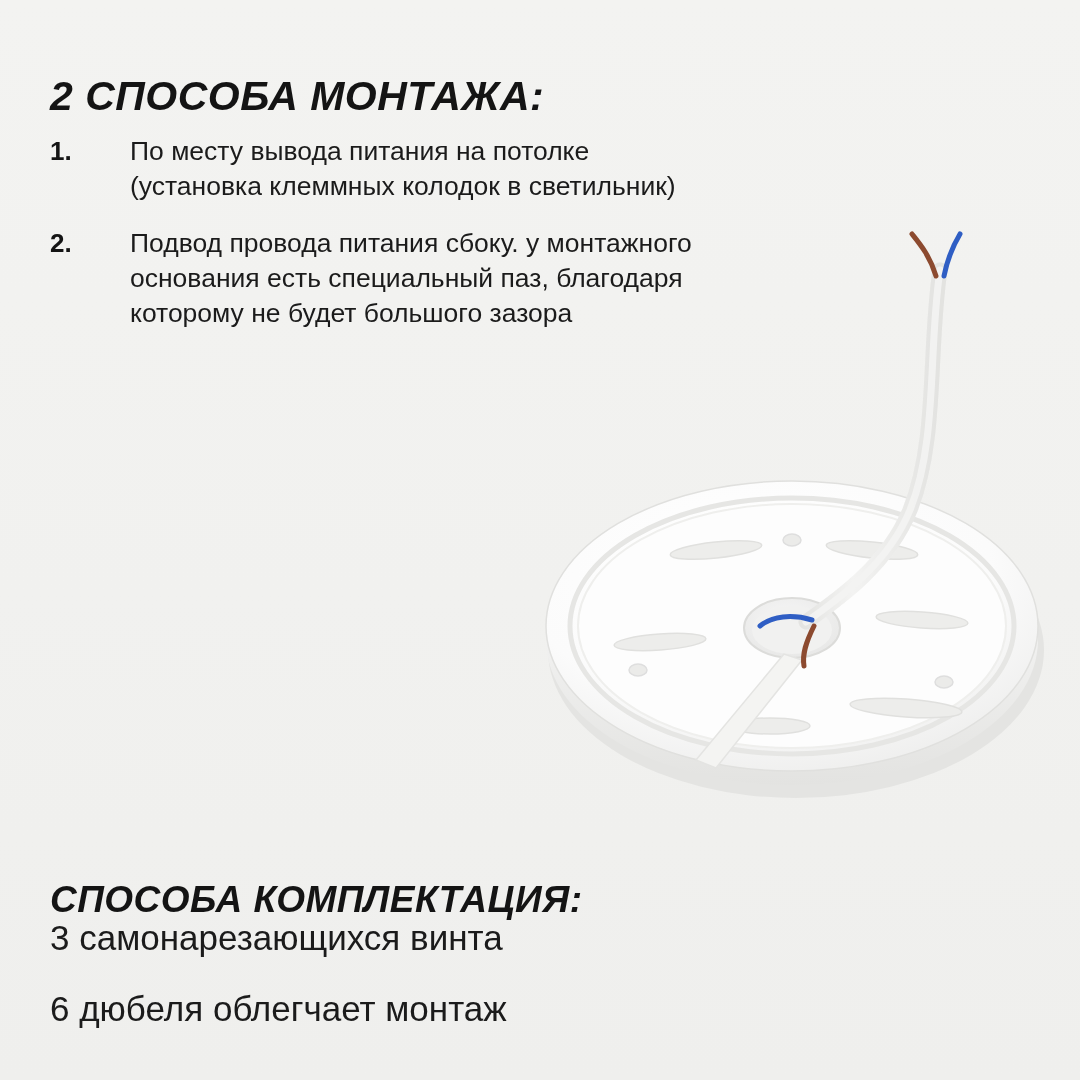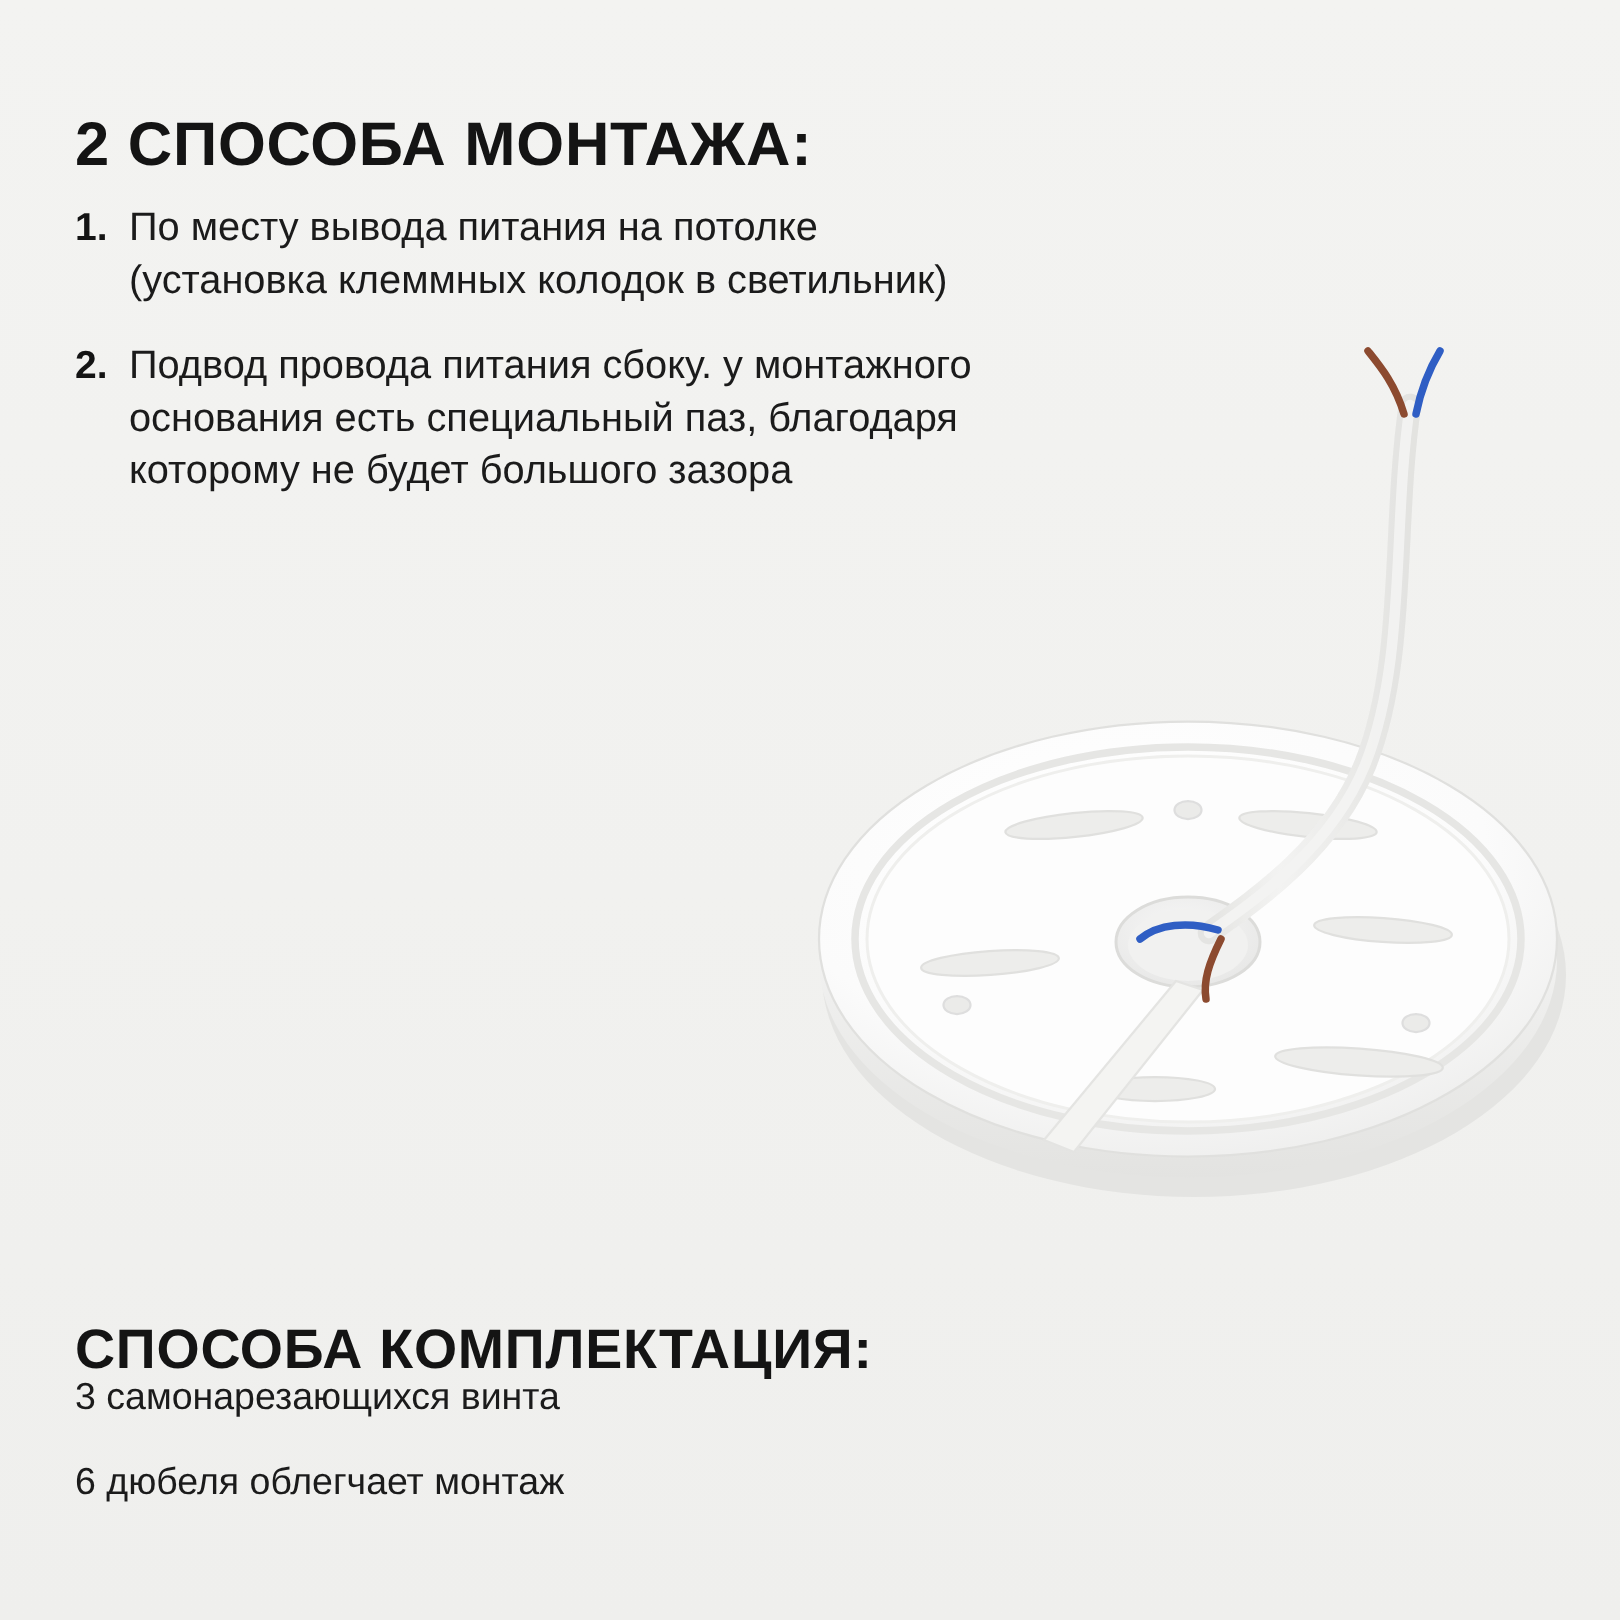--- a/index.html
+++ b/index.html
@@ -21,20 +21,21 @@
     height: 1080px;
     background: linear-gradient(180deg, #f3f3f1 0%, #f1f1ef 55%, #efefed 100%);
   }
 
   
   .heading {
     position: absolute;
     font-weight: bold;
     letter-spacing: 0.5px;
     color: #141414;
+    font-style: italic;
   }
   #heading-mounting {
     left: 50px;
     top: 46px;
     font-size: 41px;
   }
   #heading-kit {
     left: 50px;
     top: 848px;
     font-size: 37px;
@@ -58,31 +59,32 @@
     width: 36px;
     flex: 0 0 36px;
     line-height: 1.32;
     color: #141414;
   }
   .mount-text {
     font-size: 26.5px;
     line-height: 1.32;
     color: #1b1b1b;
     white-space: pre-line;
+    margin-left: 44px;
   }
 
   
   .kit-list {
     position: absolute;
     left: 50px;
     top: 915px;
     width: 700px;
   }
   .kit-item {
-    font-size: 25px;
+    font-size: 35px;
     line-height: 1.33;
     color: #1b1b1b;
     margin-bottom: 24px;
   }
 
   
   .product {
     position: absolute;
     left: 520px;
     top: 230px;

